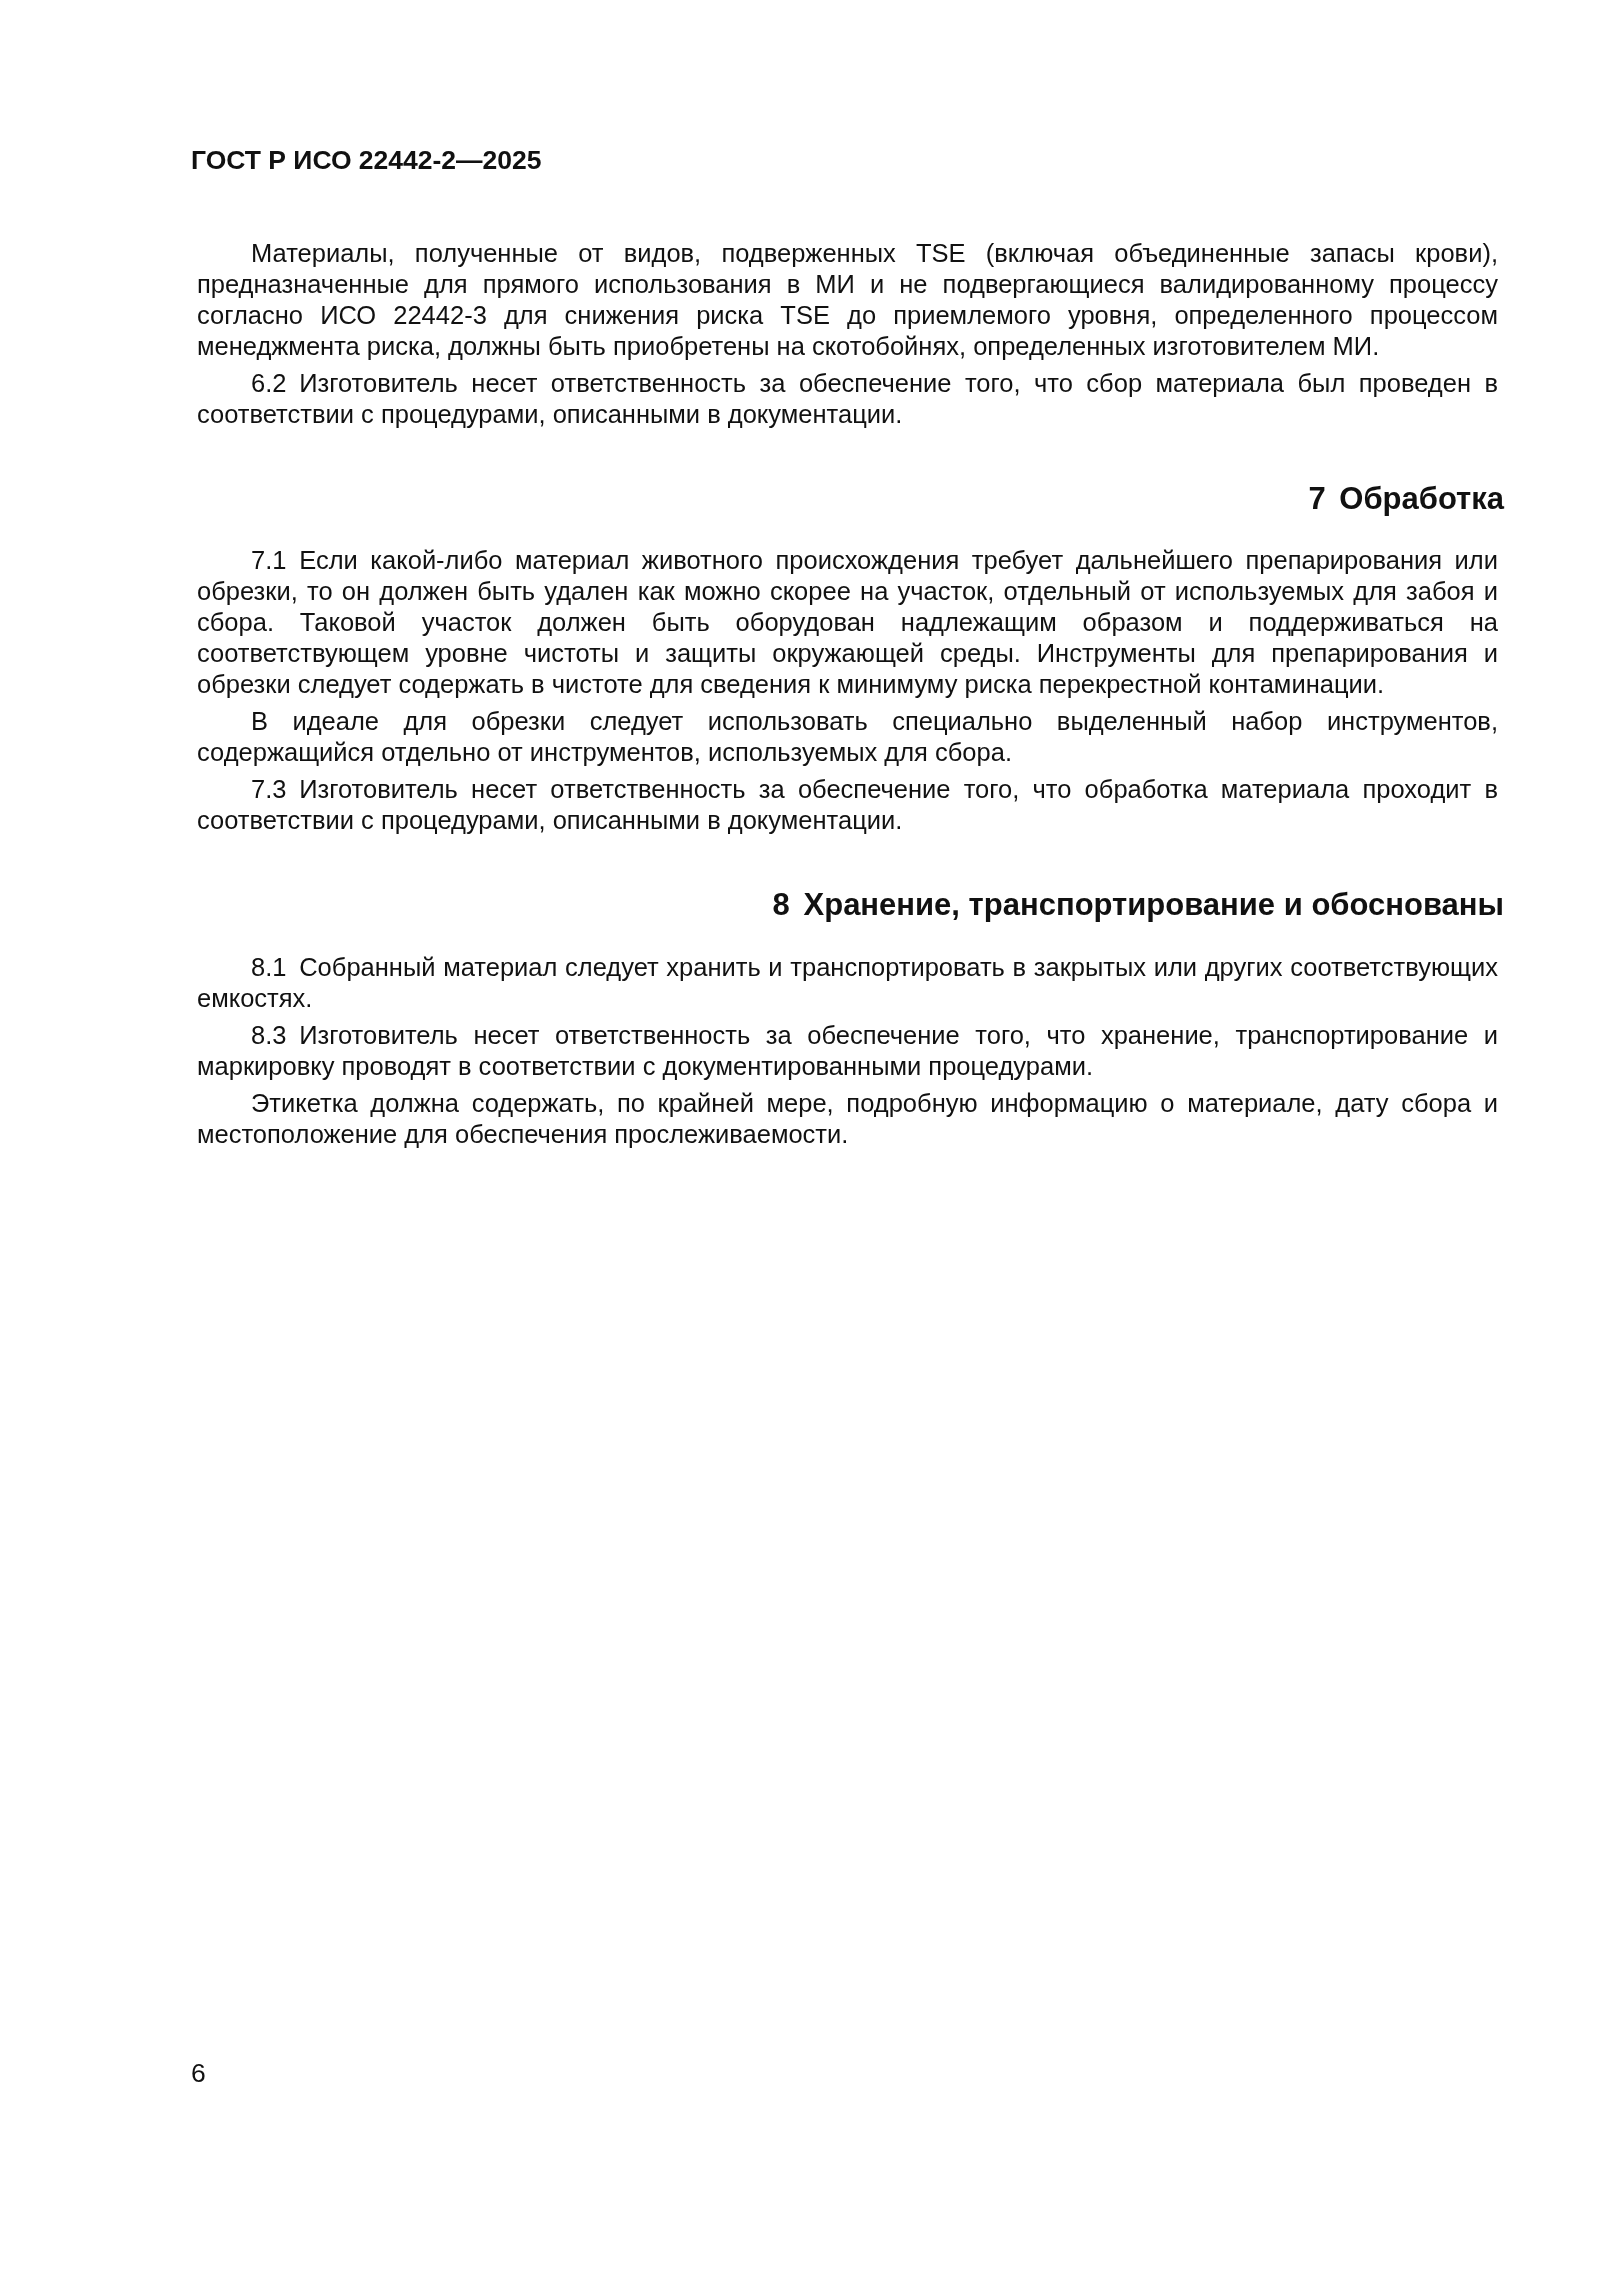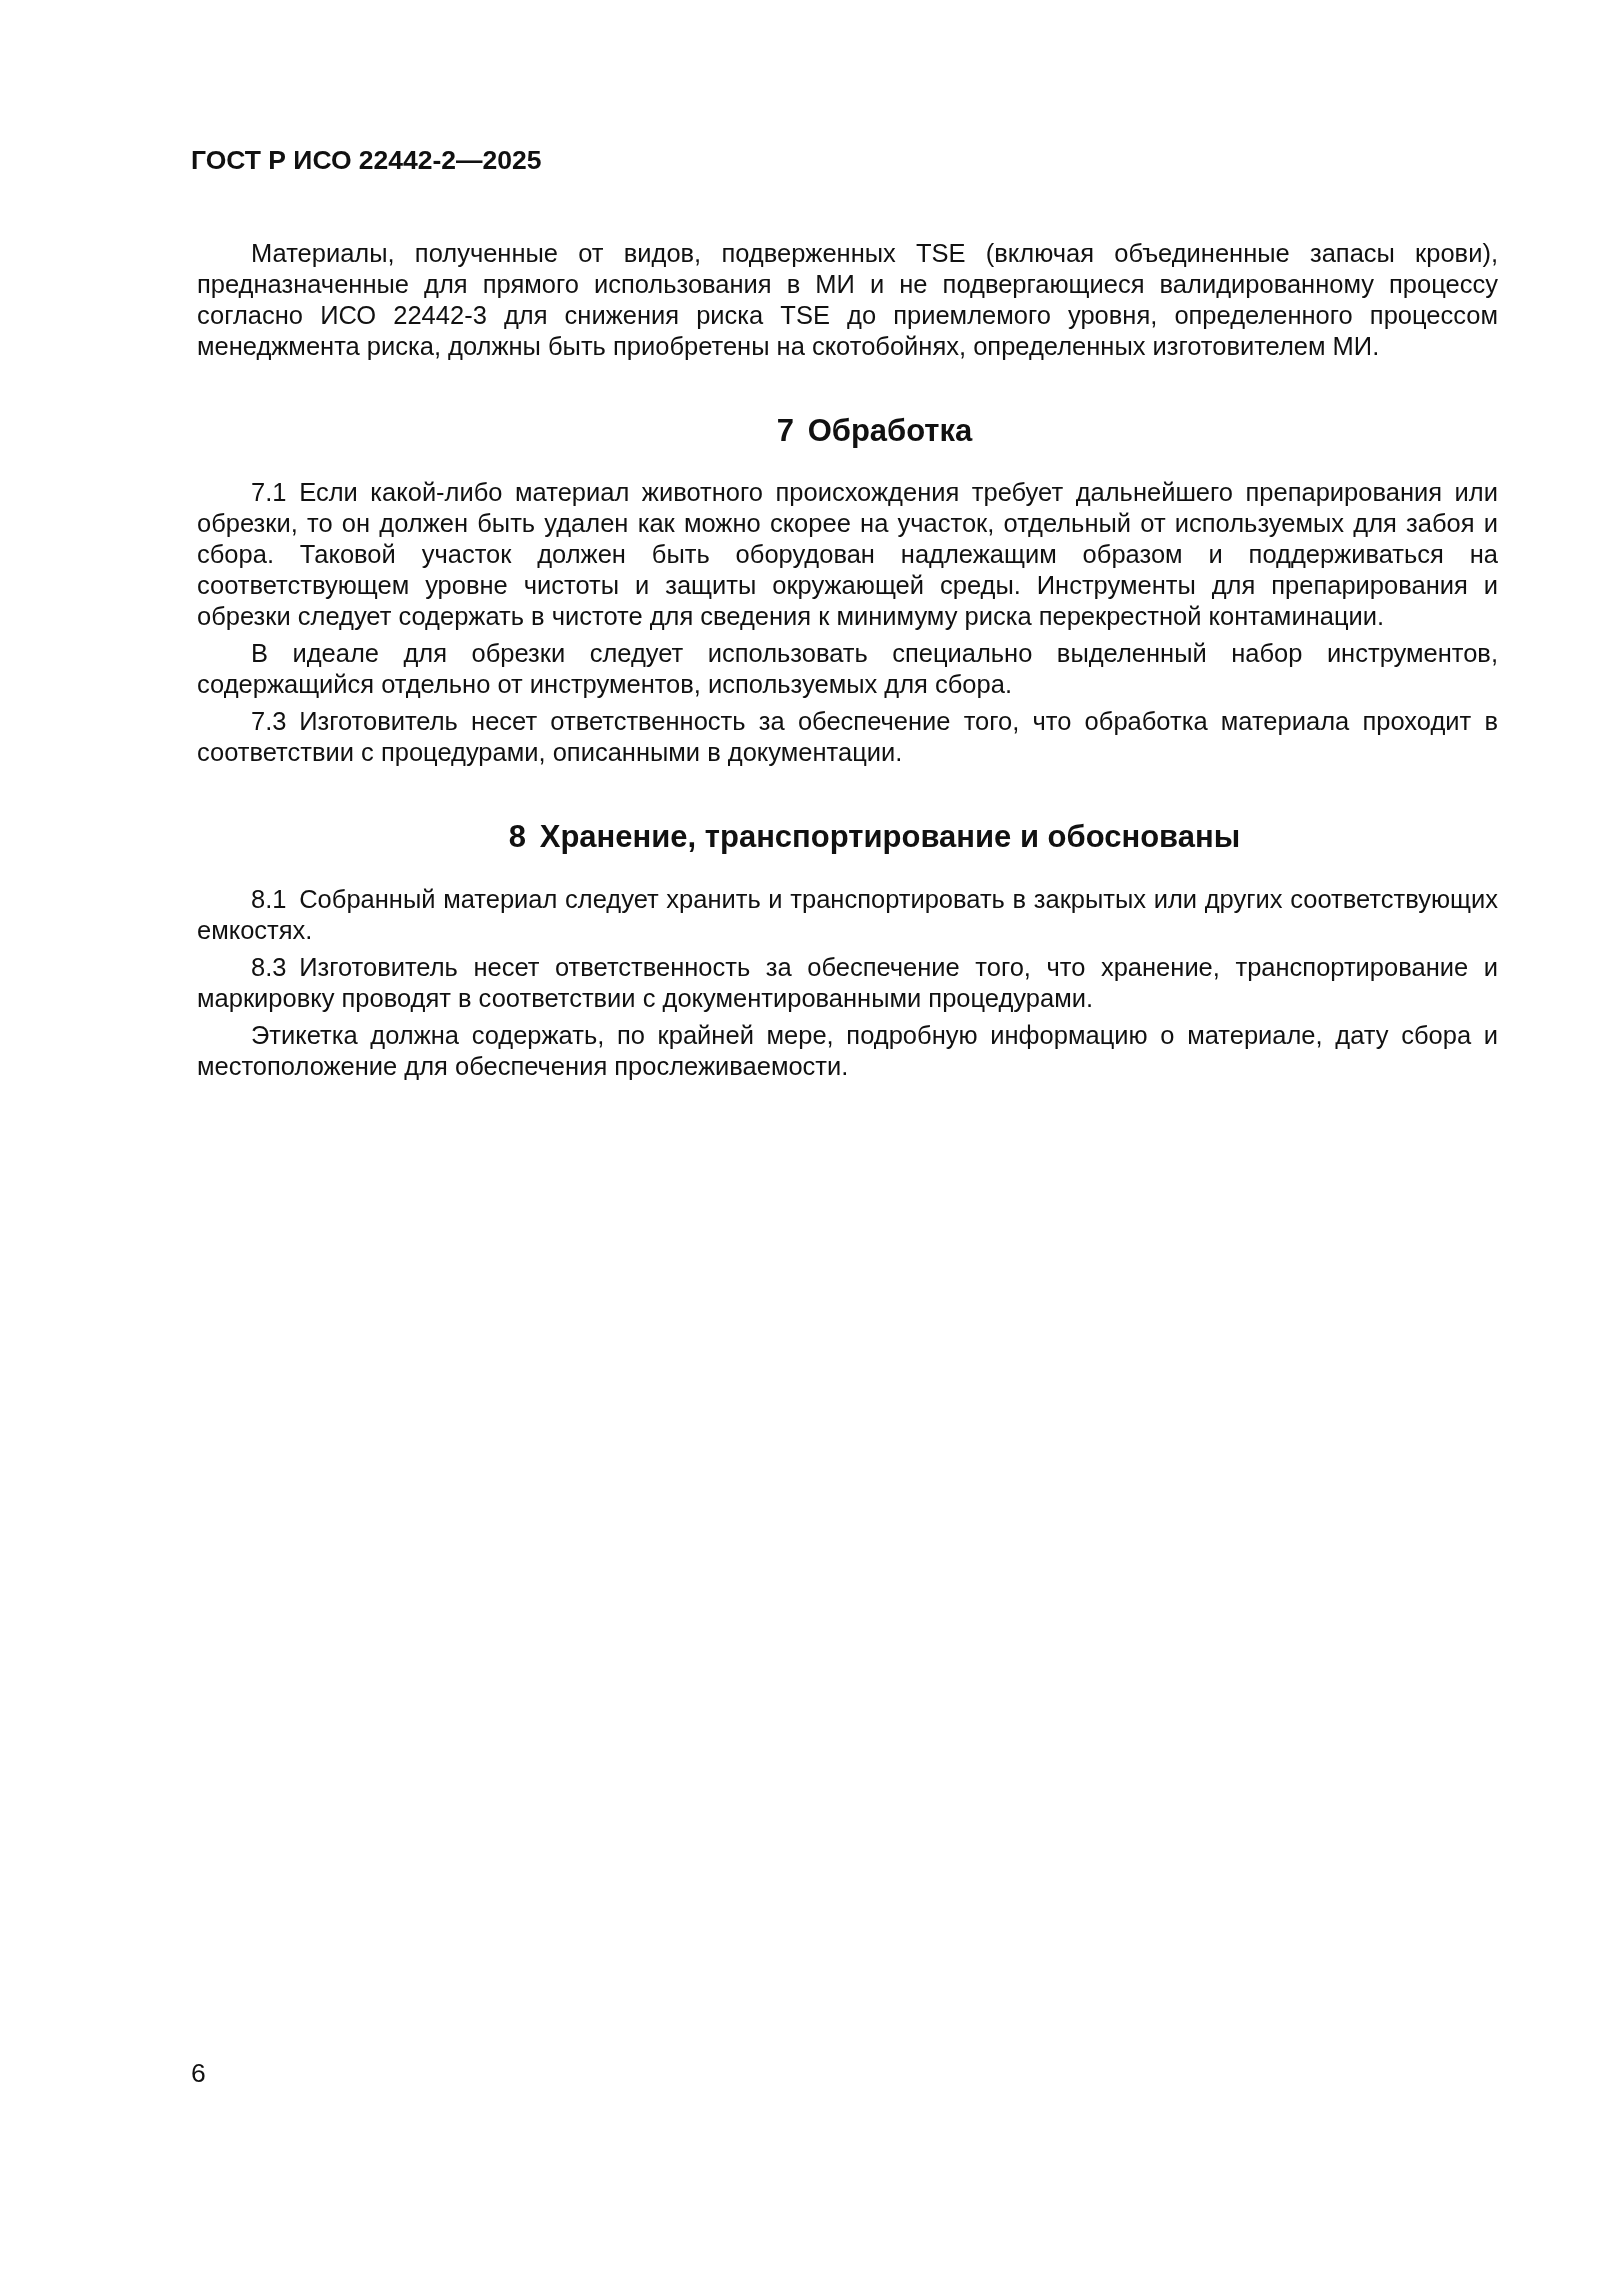--- a/index.html
+++ b/index.html
@@ -40,21 +40,21 @@
     text-align: justify;
   }
   .content p {
     margin: 6px;
     text-indent: 54px;
   }
   .content h2 {
     font-size: 31px;
     line-height: 39px;
     font-weight: bold;
-    text-align: center;
+    text-align: right;
     text-indent: 54px;
     margin: 49px 0 27.4px 0;
   }
   .content h2 .sec-num {
     display: inline-block;
     margin-right: 13.7px;
     text-indent: 0;
   }
   .page-number {
     position: absolute;
@@ -67,20 +67,21 @@
 </head>
 <body>
 
 <div class="page">
 
   <header class="running-header">ГОСТ Р ИСО 22442-2—2025</header>
 
   <main class="content">
 
     <p>Материалы, полученные от видов, подверженных TSE (включая объединенные запасы крови), предназначенные для прямого использования в МИ и не подвергающиеся валидированному процессу согласно ИСО 22442-3 для снижения риска TSE до приемлемого уровня, определенного процессом менеджмента риска, должны быть приобретены на скотобойнях, определенных изготовителем МИ.</p>
+    <p>6.2 Изготовитель несет ответственность за обеспечение того, что сбор материала был проведен в соответствии с процедурами, описанными в документации.</p>
 
     <h2><span class="sec-num">7</span><span>Обработка</span></h2>
 
     <p>7.1 Если какой-либо материал животного происхождения требует дальнейшего препарирования или обрезки, то он должен быть удален как можно скорее на участок, отдельный от используемых для забоя и сбора. Таковой участок должен быть оборудован надлежащим образом и поддерживаться на соответствующем уровне чистоты и защиты окружающей среды. Инструменты для препарирования и обрезки следует содержать в чистоте для сведения к минимуму риска перекрестной контаминации.</p>
     <p>В идеале для обрезки следует использовать специально выделенный набор инструментов, содержащийся отдельно от инструментов, используемых для сбора.</p>
     <p>7.3 Изготовитель несет ответственность за обеспечение того, что обработка материала проходит в соответствии с процедурами, описанными в документации.</p>
 
     <h2><span class="sec-num">8</span><span>Хранение, транспортирование и обоснованы</span></h2>
 
     <p>8.1 Собранный материал следует хранить и транспортировать в закрытых или других соответствующих емкостях.</p>

